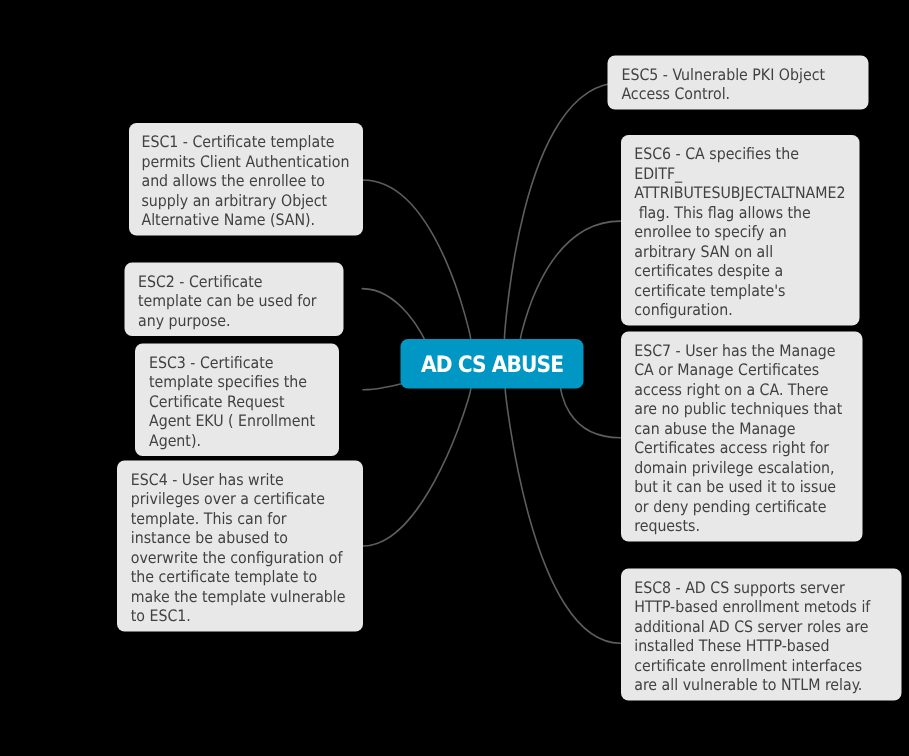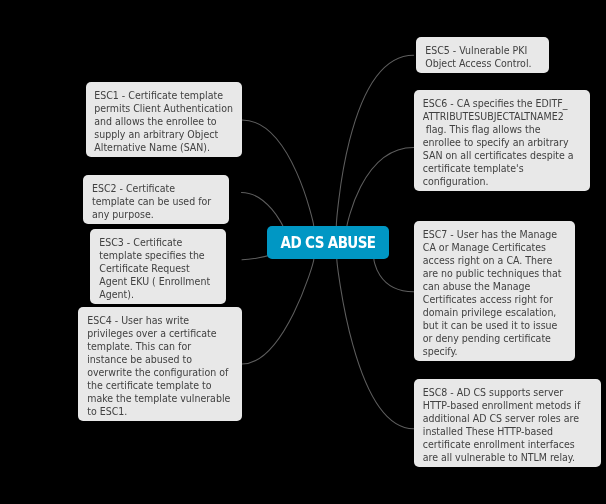--- a/index.html
+++ b/index.html
@@ -30,21 +30,21 @@
       <path d="M413.6,147.4 C361.3,147.4 346.9,225.8 346.9,226.5"></path>
       <path d="M373.8,258.5 C373.8,259 376.8,291.8 413.6,291.8"></path>
       <path d="M336.8,258.5 C336.8,262 354,428.8 413.6,428.8"></path>
     </g>
   </svg>
 
   <div class="node" style="left:85.8px;top:82px;width:156.7px;padding-left:8.5px;padding-right:8.5px;"><span>ESC1 - Certificate template permits Client Authentication and allows the enrollee to supply an arbitrary Object Alternative Name (SAN).</span></div>
   <div class="node" style="left:82.7px;top:175px;width:146px;"><span>ESC2 - Certificate template can be used for any purpose.</span></div>
   <div class="node" style="left:90px;top:229px;width:136px;"><span>ESC3 - Certificate template specifies the Certificate Request Agent EKU ( Enrollment Agent).</span></div>
   <div class="node" style="left:77.9px;top:307.2px;width:164.3px;"><span>ESC4 - User has write privileges over a certificate template. This can for instance be abused to overwrite the configuration of the certificate template to make the template vulnerable to ESC1.</span></div>
-  <div class="node" style="left:416px;top:37px;width:133px;"><span>ESC5 - Vulnerable PKI Object Access Control.</span></div>
-  <div class="node" style="left:413.5px;top:90px;width:176px;"><span>ESC6 - CA specifies the EDITF_ ATTRIBUTESUBJECTALTNAME2 &nbsp;flag. This flag allows the enrollee to specify an arbitrary SAN on all certificates despite a certificate template's configuration.</span></div>
-  <div class="node" style="left:413.5px;top:221.3px;width:161px;"><span>ESC7 - User has the Manage CA or Manage Certificates access right on a CA. There are no public techniques that can abuse the Manage Certificates access right for domain privilege escalation, but it can be used it to issue or deny pending certificate specify.</span></div>
+  <div class="node" style="left:405px;top:37px;width:174px;"><span>ESC5 - Vulnerable PKI Object Access Control.</span></div>
+  <div class="node" style="left:413.5px;top:90px;width:159px;"><span>ESC6 - CA specifies the EDITF_ ATTRIBUTESUBJECTALTNAME2 &nbsp;flag. This flag allows the enrollee to specify an arbitrary SAN on all certificates despite a certificate template's configuration.</span></div>
+  <div class="node" style="left:413.5px;top:221.3px;width:161px;"><span>ESC7 - User has the Manage CA or Manage Certificates access right on a CA. There are no public techniques that can abuse the Manage Certificates access right for domain privilege escalation, but it can be used it to issue or deny pending certificate requests.</span></div>
   <div class="node" style="left:413.5px;top:378.6px;width:187px;"><span>ESC8 - AD CS supports server HTTP-based enrollment metods if additional AD CS server roles are installed These HTTP-based certificate enrollment interfaces are all vulnerable to NTLM relay.</span></div>
 
   <div class="central" style="left:267.1px;top:225.7px;width:121.8px;height:33.6px;">
       <span>AD CS ABUSE</span>
     </div>
 </div>
 
 </body></html>

